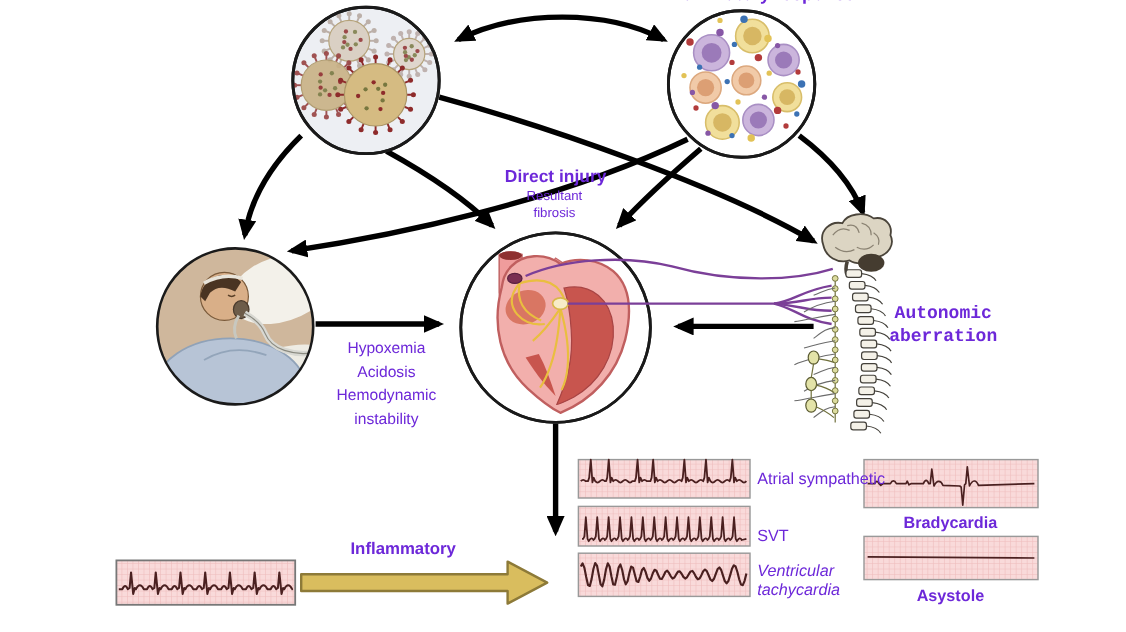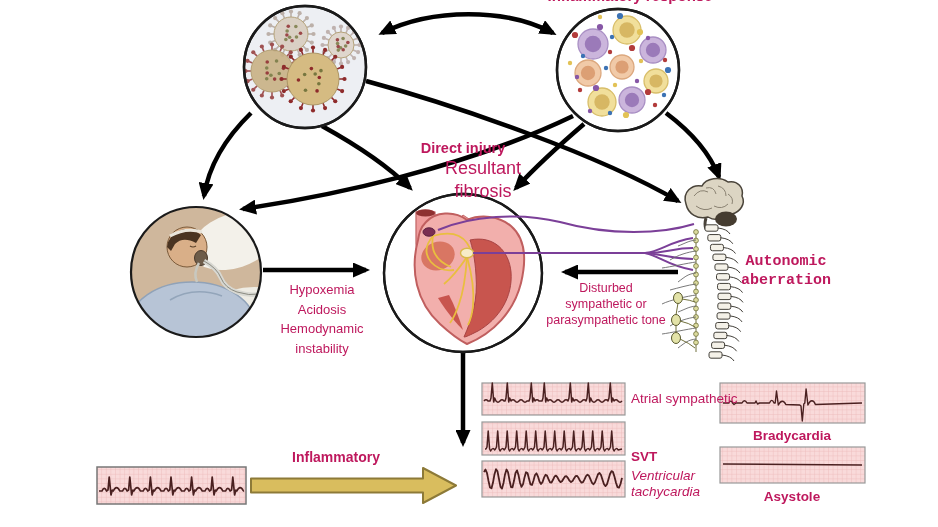--- a/index.html
+++ b/index.html
@@ -1,19 +1,19 @@
 <!DOCTYPE html>
 <html><head>
 <meta charset="utf-8">
 <style>
   html,body{margin:0;padding:0;background:#fff;}
   .stage{position:relative;width:938px;height:527px;background:#ffffff;overflow:hidden;
          font-family:"Liberation Sans",sans-serif;}
   .stage svg{position:absolute;left:0;top:0;}
-  .lbl{position:absolute;color:#be185d;text-align:center;transform:translateX(-50%);
+  .lbl{position:absolute;color:#6d28d9;text-align:center;transform:translateX(-50%);
        white-space:pre-line;line-height:1.28;}
   .lbl.la{transform:none;text-align:left;}
   .b{font-weight:700;}
 </style>
 </head>
 <body>
 
 <div class="stage">
 
 <svg width="938" height="527" viewBox="0 0 938 527">
@@ -454,31 +454,28 @@
       <rect x="720" y="447" width="145" height="36" fill="url(#ecgGrid)" stroke="#999" stroke-width="1.2"></rect>
       <path id="tr-asys" fill="none" stroke="#4a2020" stroke-width="1.4" d="M723 464 L862 465"></path>
     </g>
   </g>
 
   <polygon points="251,478.5 423,478.5 423,468 456,485.5 423,503 423,492.5 251,492.5" fill="#d9bd5e" stroke="#8d7a38" stroke-width="2" stroke-linejoin="round"></polygon>
 </svg>
 
 <div class="lbl b" style="left:630px;top:-14px;font-size:15px;">Inflammatory response</div>
 <div class="lbl b" style="left:463px;top:139px;font-size:14.5px;">Direct injury</div>
-<div class="lbl" style="left:483px;top:157px;font-size:18px;">Resultant
+<div class="lbl" style="left:462px;top:157px;font-size:11px;">Resultant
 fibrosis</div>
 <div class="lbl" style="left:322px;top:280px;font-size:13px;line-height:1.5;">Hypoxemia
 Acidosis
 Hemodynamic
 instability</div>
 <div class="lbl b" style="left:786px;top:253px;font-size:15px;line-height:1.25;font-family:Liberation Mono, monospace;">Autonomic
 aberration</div>
-<div class="lbl" style="left:606px;top:281px;font-size:12.5px;line-height:1.26;">Disturbed
-sympathetic or
-parasympathetic tone</div>
 <div class="lbl la" style="left:631px;top:390px;font-size:13.5px;">Atrial sympathetic</div>
-<div class="lbl la" style="left:631px;top:448px;font-size:13.5px;font-weight:bold;">SVT</div>
+<div class="lbl la" style="left:631px;top:438px;font-size:13.5px;">SVT</div>
 <div class="lbl la" style="left:631px;top:468px;font-size:13.5px;line-height:1.2;font-style:italic;">Ventricular
 tachycardia</div>
 <div class="lbl" style="left:792px;top:427px;font-size:13.5px;font-weight:bold;">Bradycardia</div>
 <div class="lbl" style="left:792px;top:488px;font-size:13.5px;font-weight:bold;">Asystole</div>
 <div class="lbl b" style="left:336px;top:449px;font-size:14px;">Inflammatory</div>
 </div>
 
 </body></html>

